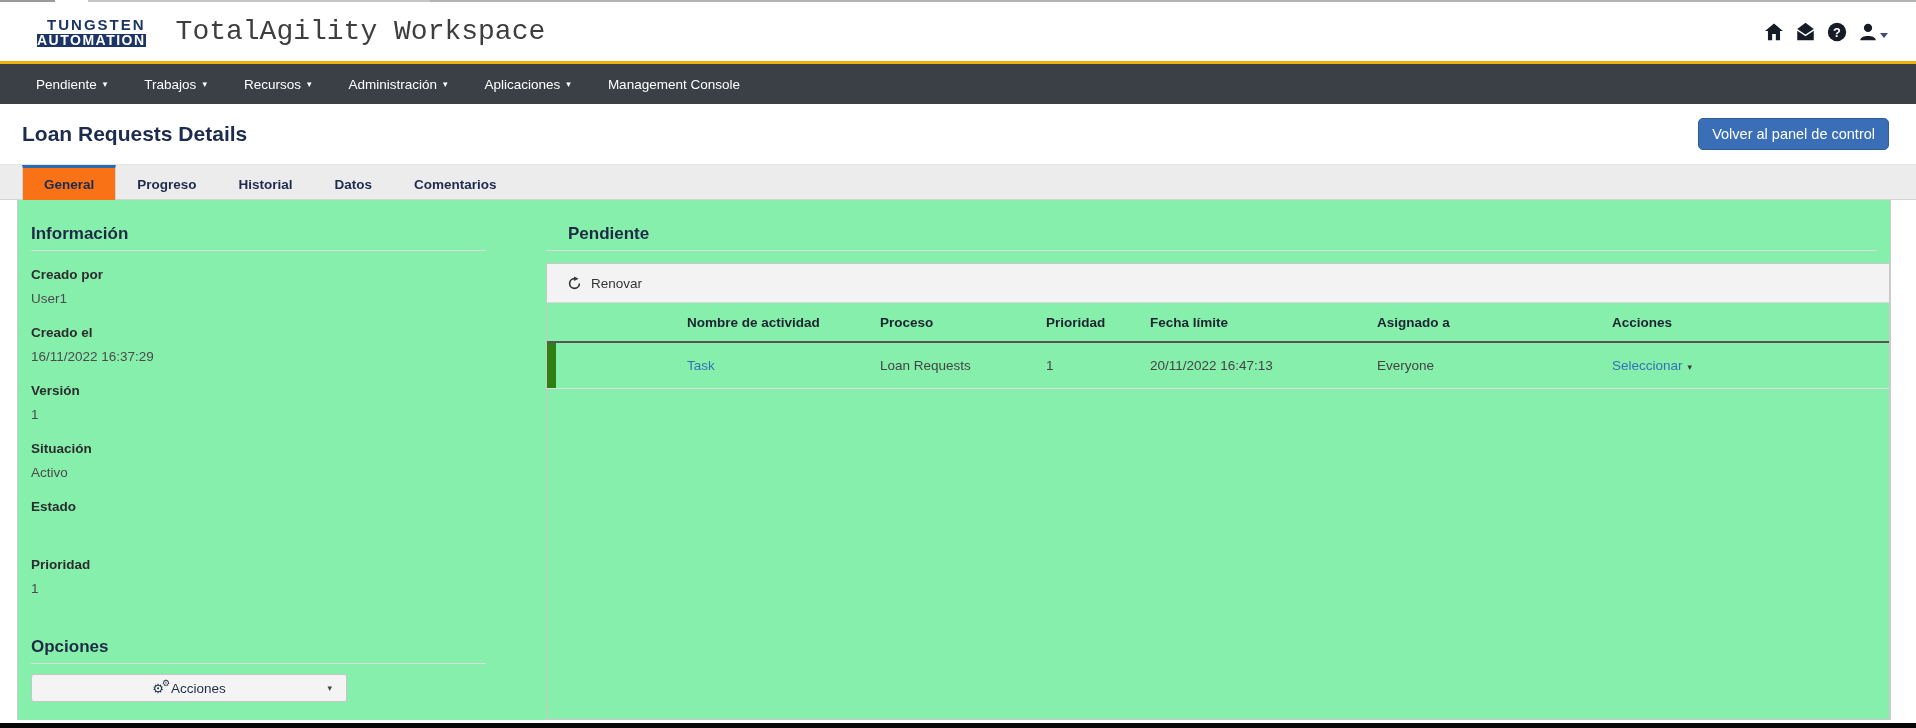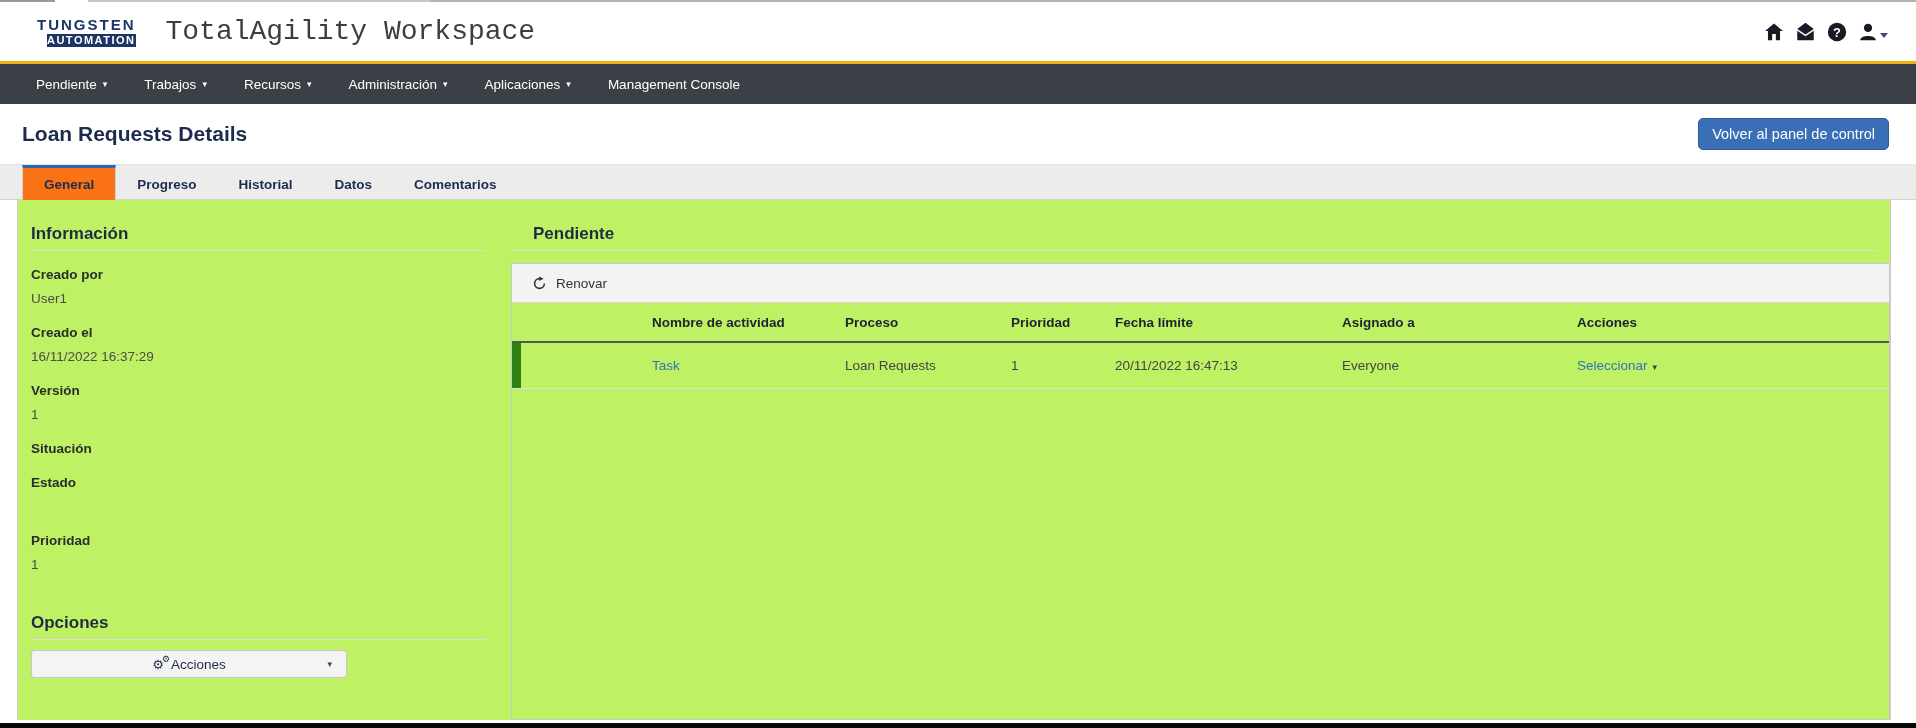--- a/index.html
+++ b/index.html
@@ -7,21 +7,21 @@
     font-family:"Liberation Sans","DejaVu Sans",sans-serif; }
 
   .top-edge { height:2px;
     background:linear-gradient(to right,#9a9a9a 0,#9a9a9a 55px,#ffffff 55px,#ffffff 88px,
       #c6c6c6 88px,#c6c6c6 430px,#b2b2b2 430px,#b2b2b2 100%); }
 
   
   .app-header { height:59px; display:flex; align-items:center; padding:0 28px 0 37px; background:#fff;border-radius:11px; }
   .logo { display:flex; flex-direction:column; align-items:flex-end; cursor:default; }
   .logo-top { font-size:15px; font-weight:bold; letter-spacing:2px; color:#1c3566; line-height:16px; }
-  .logo-bottom { background:#1c3566; color:#fff; font-size:11px; font-weight:bold;
+  .logo-bottom { background:#1c3566; color:#fff; font-size:14px; font-weight:bold;
     letter-spacing:1.5px; padding:1px 0; margin-top:1px; line-height:11px; }
   .app-title { margin-left:30px; font-size:28px; color:#3e3e3e;font-family:Liberation Mono, monospace; }
   .header-icons { margin-left:auto; display:flex; align-items:center; gap:9px; }
   .hicon { display:flex; align-items:center; cursor:pointer; }
   .user-caret { width:0; height:0; border-left:4px solid transparent; border-right:4px solid transparent;
     border-top:5px solid #3c4e75; margin-left:1px; margin-top:8px; }
 
   
   .navbar { background:#3b3f46; border-top:3px solid #eeb111; height:43px;
     display:flex; align-items:center; padding-left:36px; }
@@ -39,21 +39,21 @@
   
   .tabstrip { background:#ececec; border-top:1px solid #e3e3e3; border-bottom:1px solid #d2d2d2;
     display:flex; padding-left:22px; height:36px; }
   .tab { display:flex; align-items:center; padding:0 21px; font-size:13.5px; font-weight:bold;
     color:#1d2b4e; border-top:3px solid transparent; margin-bottom:-1px; cursor:pointer; }
   .tab.active { background:#f97316; border-top:3px solid #2a6cb4;
     border-left:1px solid #d2d2d2; border-right:1px solid #d2d2d2; }
 
   
   .content { margin:0 25px 0 17px; border-left:1px solid #ccc; border-right:1px solid #ccc;
-    height:520px; display:flex; background:#bef264; }
+    height:520px; display:flex; background:#86efac;gap:35px; }
   .left-col { width:493px; flex:none; padding:24px 0 0 13px; }
   .section-heading { font-size:17px; font-weight:bold; color:#1f2a44; }
   .underline { border-bottom:1px solid #dcdcdc; margin-top:6px; }
   .left-col .underline { width:455px; }
   .field { margin-top:14px; }
   .field-label { font-size:13.5px; font-weight:bold; color:#2c2c2c; line-height:20px; }
   .field-value { font-size:13.5px; color:#4b4b4b; line-height:20px; margin-top:4px; min-height:20px; }
   .options { margin-top:38px; }
   .actions-btn { margin-top:10px; width:316px; height:28px; background:#f4f4f4;
     border:1px solid #c6c6c6; border-radius:3px; display:flex; align-items:center;
@@ -171,20 +171,21 @@
     <div class="field">
       <div class="field-label">Creado el</div>
       <div class="field-value">16/11/2022 16:37:29</div>
     </div>
     <div class="field">
       <div class="field-label">Versión</div>
       <div class="field-value">1</div>
     </div>
     <div class="field">
       <div class="field-label">Situación</div>
+      <div class="field-value">Activo</div>
     </div>
     <div class="field">
       <div class="field-label">Estado</div>
       <div class="field-value"></div>
     </div>
     <div class="field">
       <div class="field-label">Prioridad</div>
       <div class="field-value">1</div>
     </div>
 

